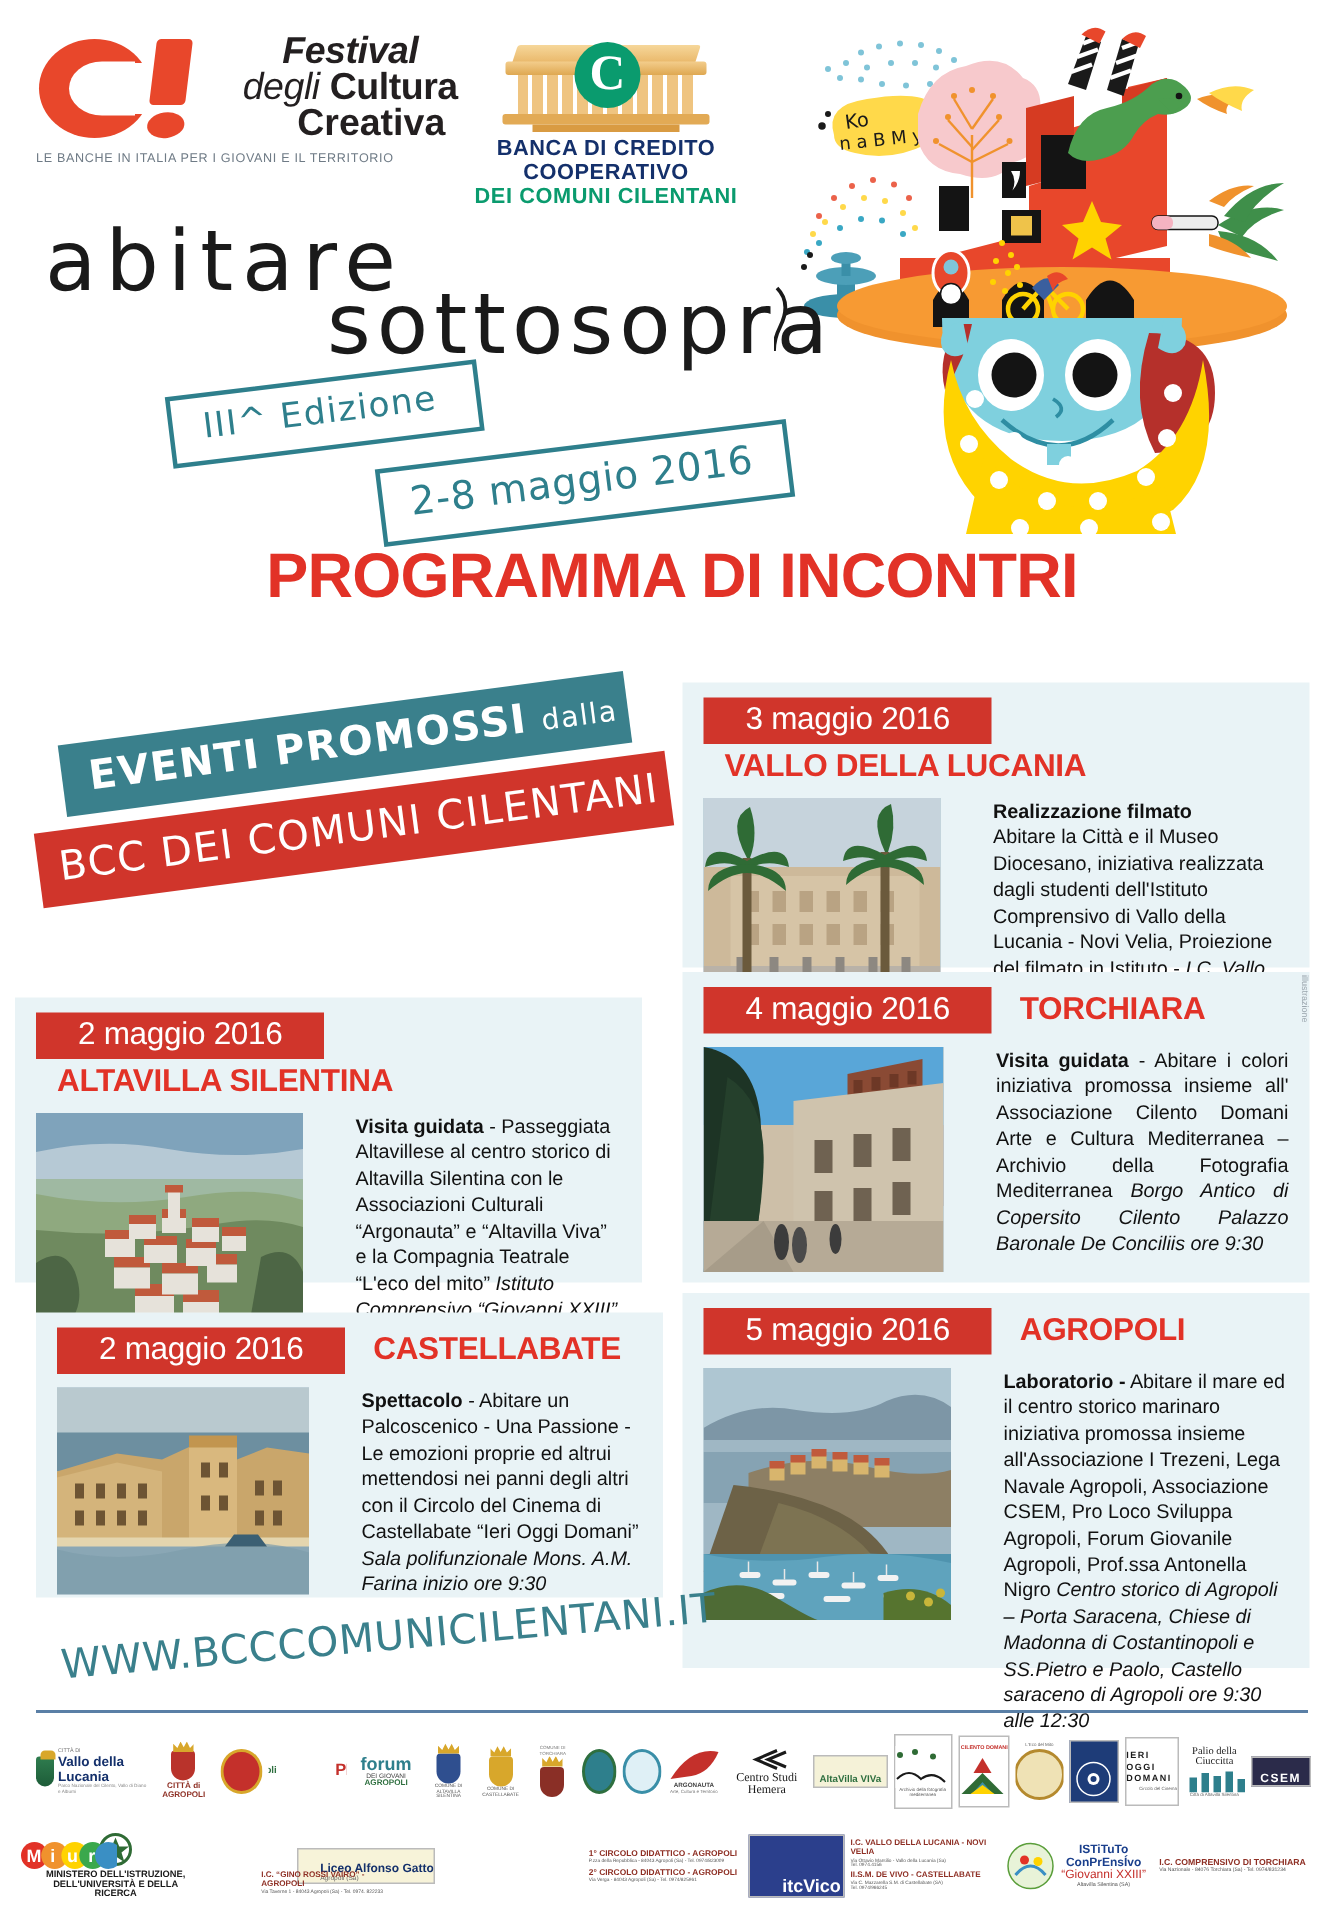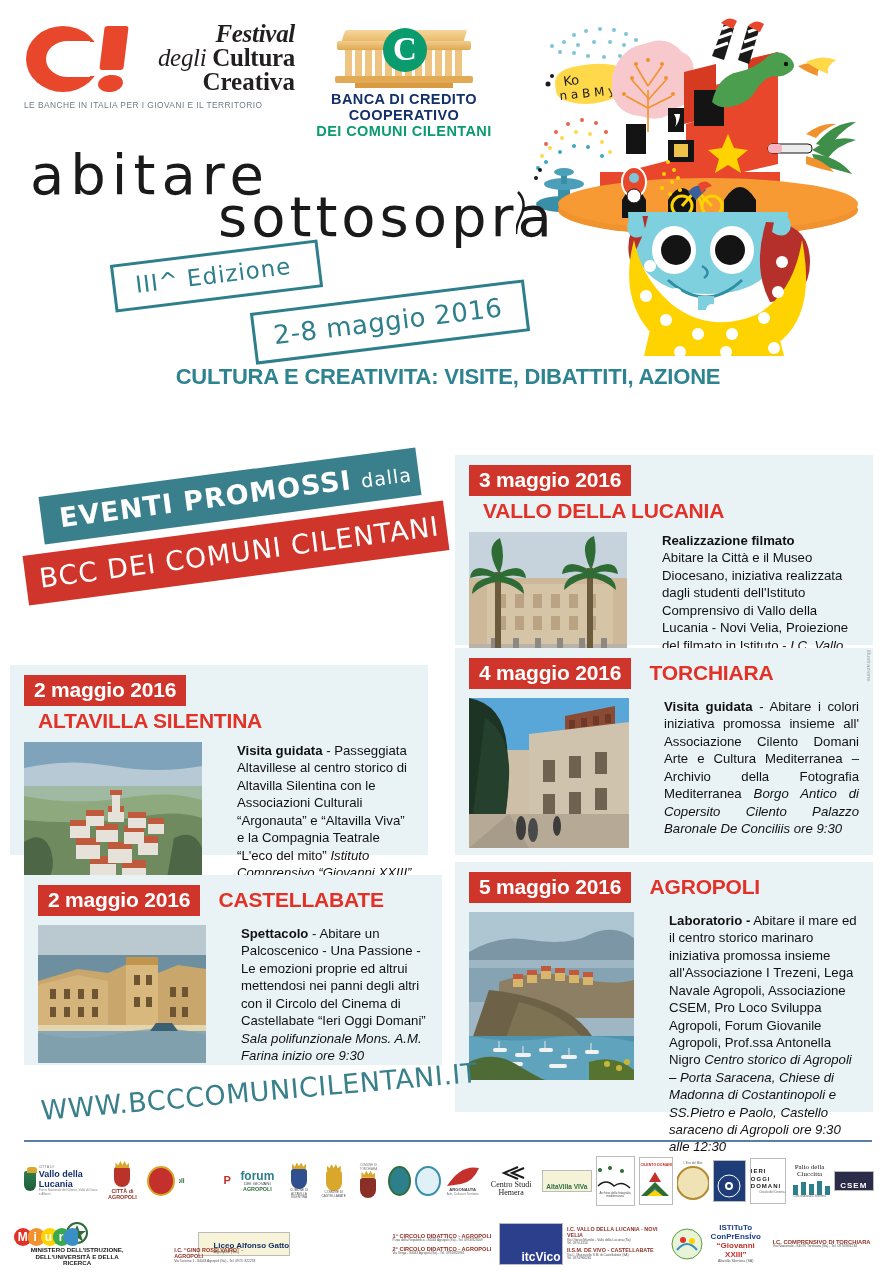--- a/index.html
+++ b/index.html
@@ -14,22 +14,22 @@
   .fcc-c{position:absolute;left:2px;top:0;width:74px;height:66px;border-radius:50%;
          background:#e8472b;}
   .fcc-c::after{content:"";position:absolute;left:20px;top:15px;width:44px;height:36px;
          border-radius:50% 0 0 50%;background:#fff;}
   .fcc-c2{position:absolute;left:46px;top:16px;width:34px;height:34px;background:#fff;
           transform:skewX(-6deg);}
   .fcc-bang{position:absolute;left:78px;top:0;width:24px;height:44px;background:#e8472b;
           transform:skewX(-7deg);border-radius:3px;}
   .fcc-dot{position:absolute;left:74px;top:49px;width:25px;height:17px;background:#e8472b;
           border-radius:50%;transform:rotate(-8deg);}
-  .fcc-words{position:absolute;left:116px;top:-2px;width:155px;text-align:right;
-             font-family:Liberation Serif, serif;color:#231f20;line-height:0.96;}
+  .fcc-words{position:absolute;left:132px;top:-2px;width:155px;text-align:center;
+             font-family:Liberation Sans, sans-serif;color:#231f20;line-height:0.96;}
   .fcc-w1{font-size:25px;font-style:italic;font-weight:bold;letter-spacing:-.3px;}
   .fcc-w2{font-size:25px;letter-spacing:-.3px;}
   .fcc-w2 i{font-style:italic;font-weight:normal;}
   .fcc-w2 b{font-weight:bold;font-style:normal;}
   .fcc-w3{font-size:25px;font-weight:bold;padding-left:28px;}
   .fcc-tag{position:absolute;left:0;top:76px;width:276px;font-size:8.4px;
            letter-spacing:.45px;color:#6f7b86;white-space:nowrap;
            font-family:"Liberation Sans",sans-serif;}
 
   .bcc-logo{position:absolute;left:289px;top:26px;width:230px;height:100px;text-align:center;}
@@ -82,22 +82,22 @@
               letter-spacing:1px;font-family:"DejaVu Sans",sans-serif;white-space:nowrap;}
   .promo-teal span i{font-size:19px;font-style:normal;}
   .promo-red{position:absolute;left:0px;top:62px;width:424px;height:50px;
              background:#d0352b;transform:rotate(-7.5deg);}
   .promo-red span{position:absolute;left:14px;top:9px;color:#fff;font-size:27px;
              letter-spacing:1px;font-family:"DejaVu Sans",sans-serif;white-space:nowrap;}
 
   
   .card{position:absolute;background:#e9f3f6;padding:0;}
   .card-inner{padding:10px 14px 14px 14px;}
-  .date-badge{display:inline-block;background:#d0352b;color:#fff;font-weight:bold;
-              font-size:21px;padding:3px 10px 4px;letter-spacing:-.2px;
+  .date-badge{display:inline-block;background:#d0352b;color:#fff;font-weight:normal;
+              font-size:21px;padding:3px 28px 4px;letter-spacing:-.2px;
               font-family:"Liberation Sans",sans-serif;}
   .town{display:inline-block;margin-left:14px;color:#e23227;font-weight:bold;
         font-size:21px;letter-spacing:-.2px;vertical-align:top;padding-top:3px;}
   .body-row{display:flex;margin-top:9px;gap:24px;}
   .photo{flex:0 0 auto;border:0;background:#9cb6c2;}
   .txt{flex:1;margin-left:11px;font-size:13.2px;line-height:1.32;color:#111;}
   .txt b{font-weight:bold;}
   .txt i{font-style:italic;}
   .justify{text-align:justify;}
 
@@ -378,21 +378,21 @@
 </div>
 
 <div class="title-wrap">
   <div class="ttl-a">abitare</div>
   <div class="ttl-b">sottosopra</div>
   <div class="badge-ed">III^ Edizione</div>
   <div class="badge-dt">2-8 maggio 2016</div>
 </div>
 
 <div class="prog">
-  <h2>CULTURA E CREATIVITA: VISITE, DIBATTITI, AZIONE</h2>
+  <h1>PROGRAMMA DI INCONTRI</h1>
 </div>
 
 <div class="promo">
   <div class="promo-teal">
     <span><b>EVENTI PROMOSSI</b> <i>dalla</i></span>
   </div>
   <div class="promo-red">
     <span>BCC DEI COMUNI CILENTANI</span>
   </div>
 </div>
@@ -889,21 +889,21 @@
 
     <div class="lg" style="width:126px;height:44px;">
       <svg width="32" height="32" viewBox="0 0 32 32" style="flex:0 0 auto;">
         <circle cx="16" cy="16" r="15" fill="#e8f3d8" stroke="#5a9e3a" stroke-width="1"></circle>
         <path d="M6 22 q10-12 20 0" stroke="#3a8fc4" stroke-width="2" fill="none"></path>
         <circle cx="12" cy="12" r="3" fill="#e23227"></circle>
           <circle cx="21" cy="13" r="3" fill="#ffd300"></circle>
       </svg>
       <div class="tinytxt" style="text-align:center;margin-left:3px;">
         <div style="font-size:8px;font-weight:bold;color:#1a3f8c;">ISTiTuTo ConPrEnsÍvo</div>
-        <div style="font-size:8px;font-weight:bold;color:#c4302b;text-align:center;">“Giovanni XXIII”</div>
+        <div style="font-size:8px;font-weight:normal;color:#c4302b;text-align:center;">“Giovanni XXIII”</div>
         <div style="font-size:3.6px;color:#555;">Altavilla Silentina (SA)</div>
       </div>
     </div>
 
     <div class="lg" style="width:140px;height:24px;">
       <div class="tinytxt" style="text-align:left;">
         <div style="font-size:5.8px;font-weight:bold;color:#8e2f24;">I.C. COMPRENSIVO DI TORCHIARA</div>
         <div style="font-size:3.4px;color:#555;">Via Nazionale - 84076 Torchiara (Sa) - Tel. 0974/831234</div>
       </div>
     </div>

